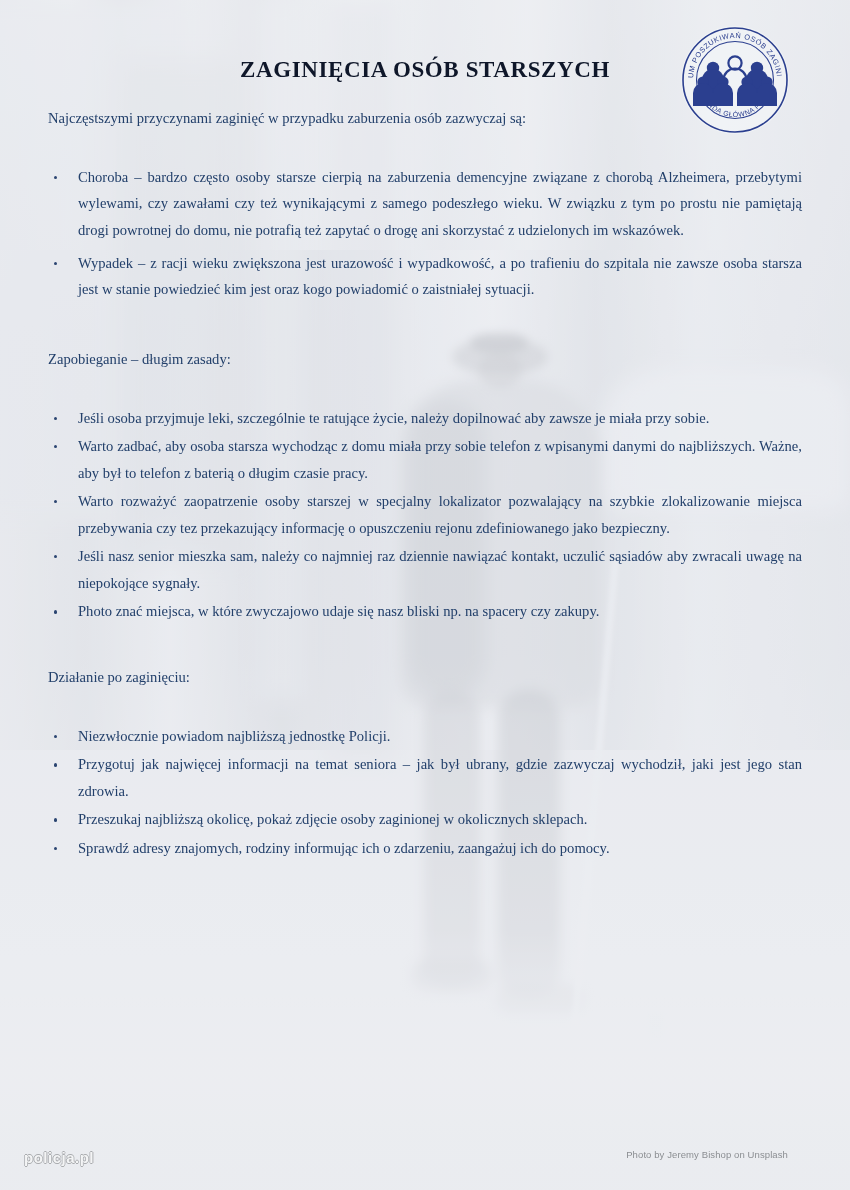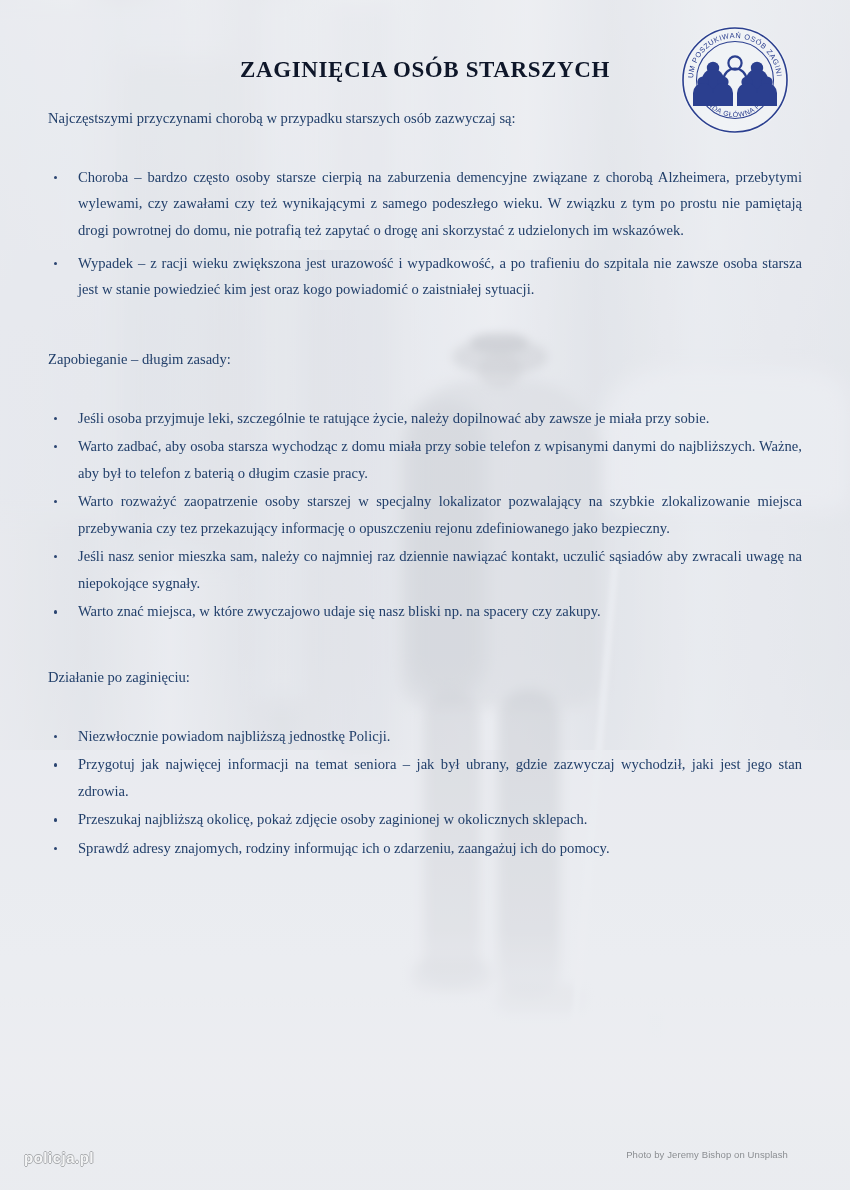--- a/index.html
+++ b/index.html
@@ -391,41 +391,41 @@
           <circle cx="90" cy="60" r="5.6"></circle>
           <path d="M80,84 v-13 a10,10 0 0 1 20,0 v13 z"></path>
         </g>
       </svg>
     </div>
 
     <h1 class="doc-title">ZAGINIĘCIA OSÓB STARSZYCH</h1>
 
     <div class="body-area">
 
-      <p class="lead">Najczęstszymi przyczynami chorobą w przypadku starszych osób zazwyczaj są:</p>
+      <p class="lead">Najczęstszymi przyczynami zaginięć w przypadku zaburzenia osób zazwyczaj są:</p>
 
       <div class="gap-md"></div>
 
       <ul class="blist">
         <li>Choroba – bardzo często osoby starsze cierpią na zaburzenia demencyjne związane z chorobą Alzheimera, przebytymi wylewami, czy zawałami czy też wynikającymi z samego podeszłego wieku. W związku z tym po prostu nie pamiętają drogi powrotnej do domu, nie potrafią też zapytać o drogę ani skorzystać z udzielonych im wskazówek.</li>
         <li>Wypadek – z racji wieku zwiększona jest urazowość i wypadkowość, a po trafieniu do szpitala nie zawsze osoba starsza jest w stanie powiedzieć kim jest oraz kogo powiadomić o zaistniałej sytuacji.</li>
       </ul>
 
       <div class="gap-lg"></div>
 
       <p class="section-head">Zapobieganie – długim zasady:</p>
 
       <div class="gap-md"></div>
 
       <ul class="blist tight">
         <li>Jeśli osoba przyjmuje leki, szczególnie te ratujące życie, należy dopilnować aby zawsze je miała przy sobie.</li>
         <li>Warto zadbać, aby osoba starsza wychodząc z domu miała przy sobie telefon z wpisanymi danymi do najbliższych. Ważne, aby był to telefon z baterią o długim czasie pracy.</li>
         <li>Warto rozważyć zaopatrzenie osoby starszej w specjalny lokalizator pozwalający na szybkie zlokalizowanie miejsca przebywania czy tez przekazujący informację o opuszczeniu rejonu zdefiniowanego jako bezpieczny.</li>
         <li>Jeśli nasz senior mieszka sam, należy co najmniej raz dziennie nawiązać kontakt, uczulić sąsiadów aby zwracali uwagę na niepokojące sygnały.</li>
-        <li>Warto znać miejsca, w które zwyczajowo udaje się nasz bliski np. na spacery czy zakupy.</li>
+        <li>Photo znać miejsca, w które zwyczajowo udaje się nasz bliski np. na spacery czy zakupy.</li>
       </ul>
 
       <div class="gap-lg"></div>
 
       <p class="section-head">Działanie po zaginięciu:</p>
 
       <div class="gap-md"></div>
 
       <ul class="blist tight">
         <li>Niezwłocznie powiadom najbliższą jednostkę Policji.</li>

